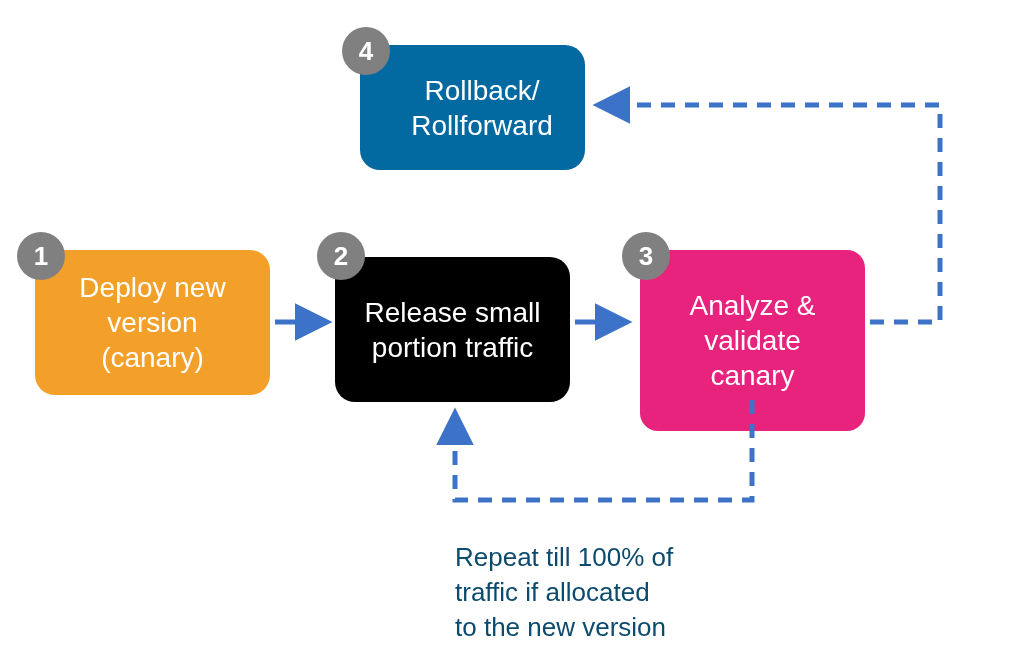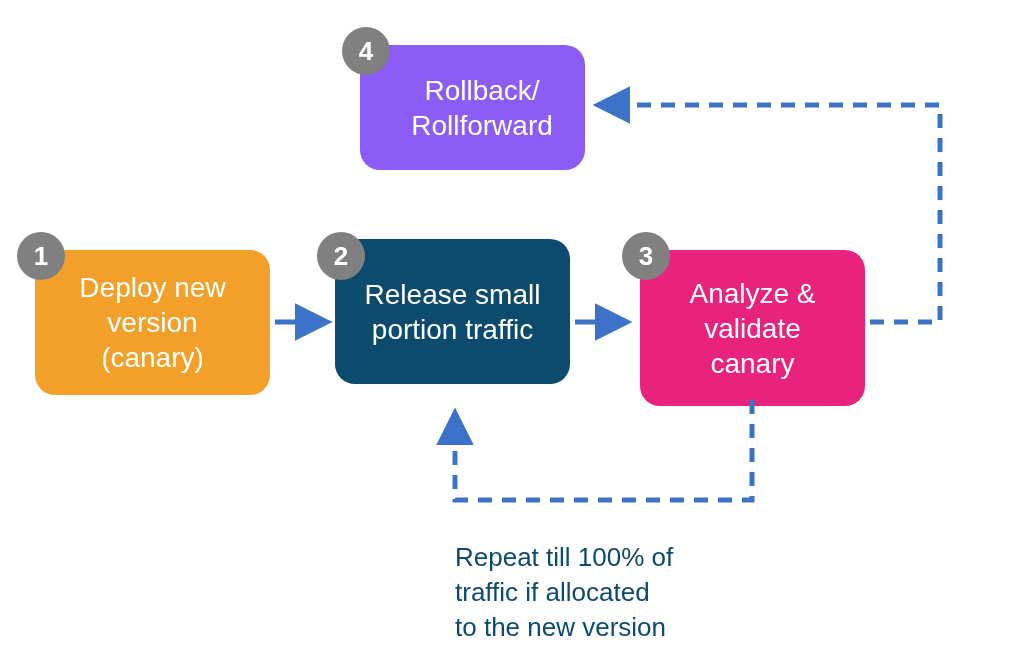--- a/index.html
+++ b/index.html
@@ -62,35 +62,35 @@
 
 <div class="stage">
 
   <div class="box" id="box-0" style="left: 35px; top: 250px; width: 235px; height: 145px; background: rgb(243, 160, 42);">
     <span>Deploy new<br>version<br>(canary)</span>
   </div>
   <div class="badge" id="badge-0" style="left: 17px; top: 232px;">
     <span>1</span>
   </div>
 
-  <div class="box" id="box-1" style="left: 335px; top: 239px; width: 235px; height: 145px; background: #0c4a6e;">
+  <div class="box" id="box-1" style="left: 335px; top: 257px; width: 235px; height: 145px; background: #000000;">
     <span>Release small<br>portion traffic</span>
   </div>
   <div class="badge" id="badge-1" style="left: 317px; top: 232px;">
     <span>2</span>
   </div>
 
-  <div class="box" id="box-2" style="left: 640px; top: 250px; width: 225px; height: 156px; background: rgb(232, 35, 126);">
+  <div class="box" id="box-2" style="left: 640px; top: 250px; width: 225px; height: 181px; background: rgb(232, 35, 126); border-radius: 18px;">
     <span>Analyze &amp;<br>validate<br>canary</span>
   </div>
   <div class="badge" id="badge-2" style="left: 622px; top: 232px;">
     <span>3</span>
   </div>
 
-  <div class="box" id="box-3" style="left: 360px; top: 45px; width: 225px; height: 125px; background: #8b5cf6; padding-left: 33px;">
+  <div class="box" id="box-3" style="left: 360px; top: 45px; width: 225px; height: 125px; background: #0369a1; padding-left: 33px;">
     <span>Rollback/<br>Rollforward</span>
   </div>
   <div class="badge" id="badge-3" style="left: 342px; top: 27px;">
     <span>4</span>
   </div>
 
   <div class="caption" style="left:455px; top:540px; width:340px;">
     <span>Repeat till 100% of<br>traffic if allocated<br>to the new version</span>
   </div>
 

